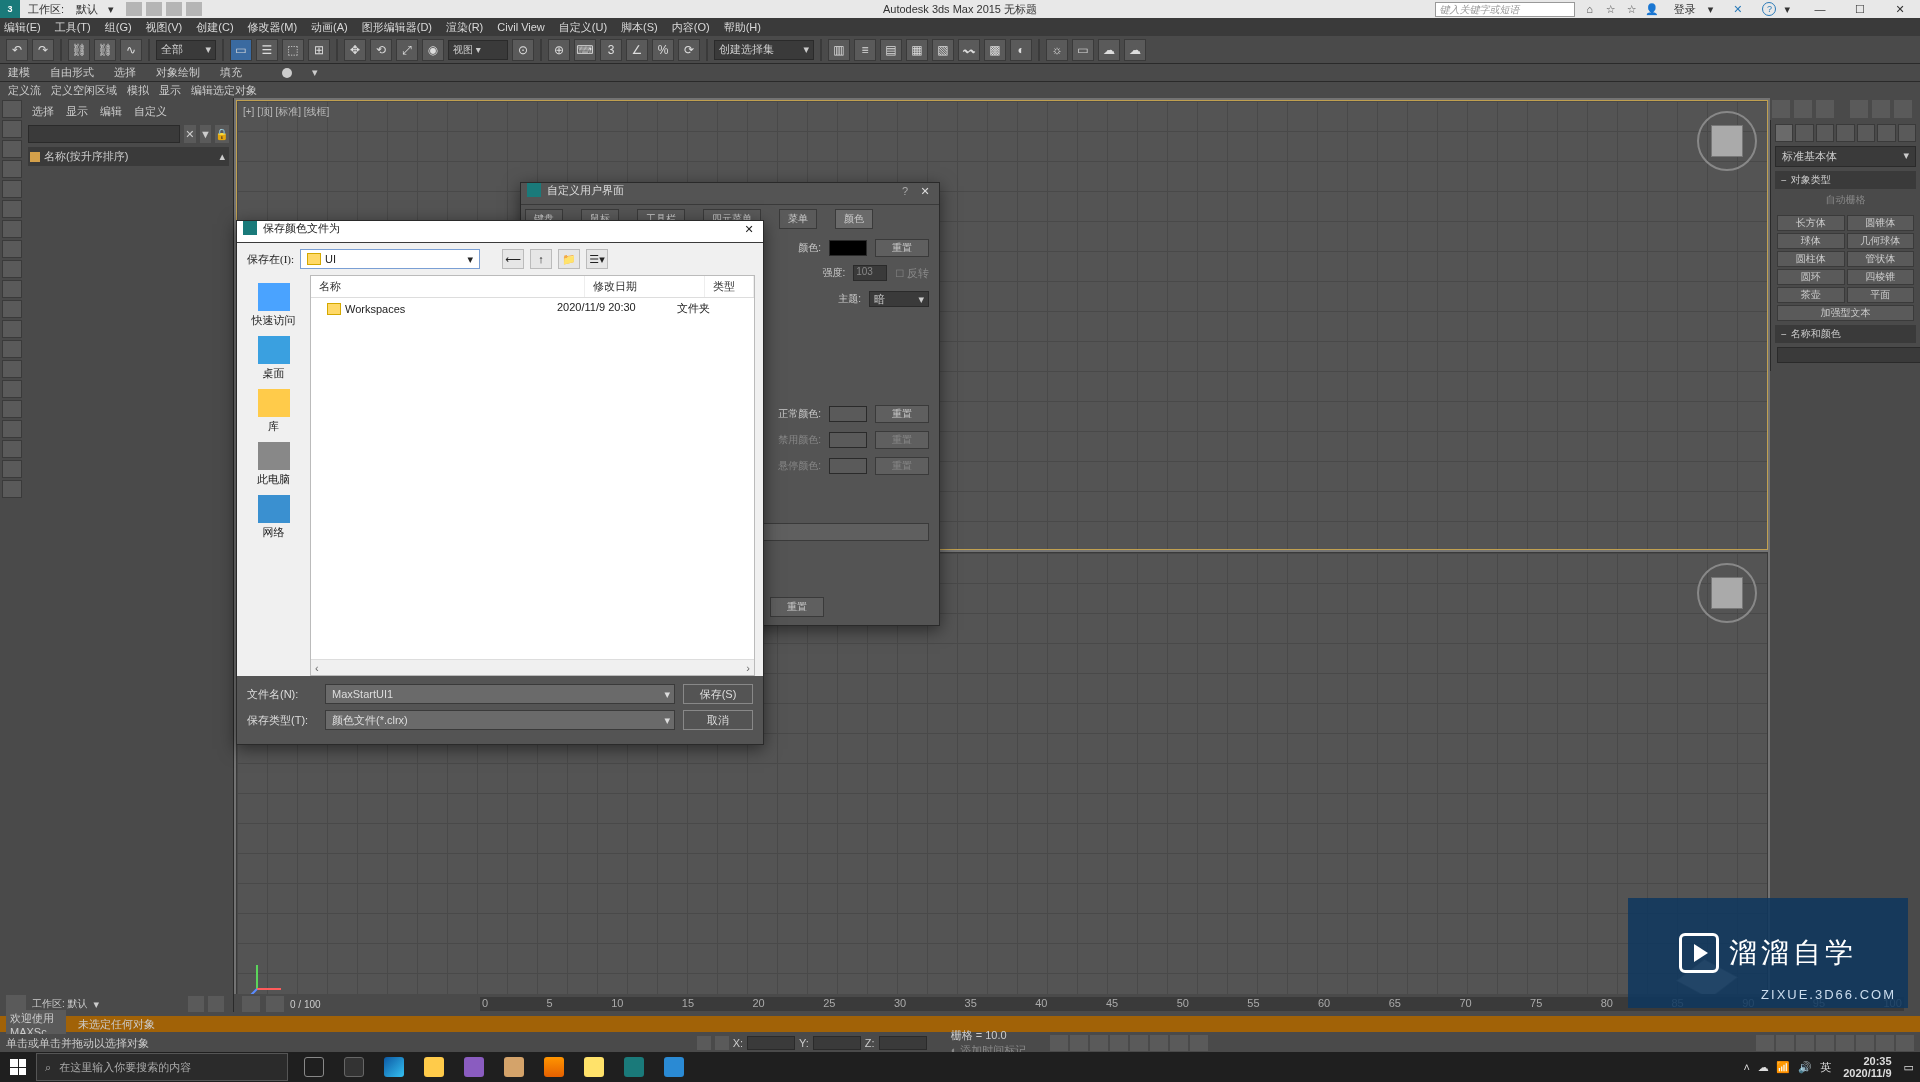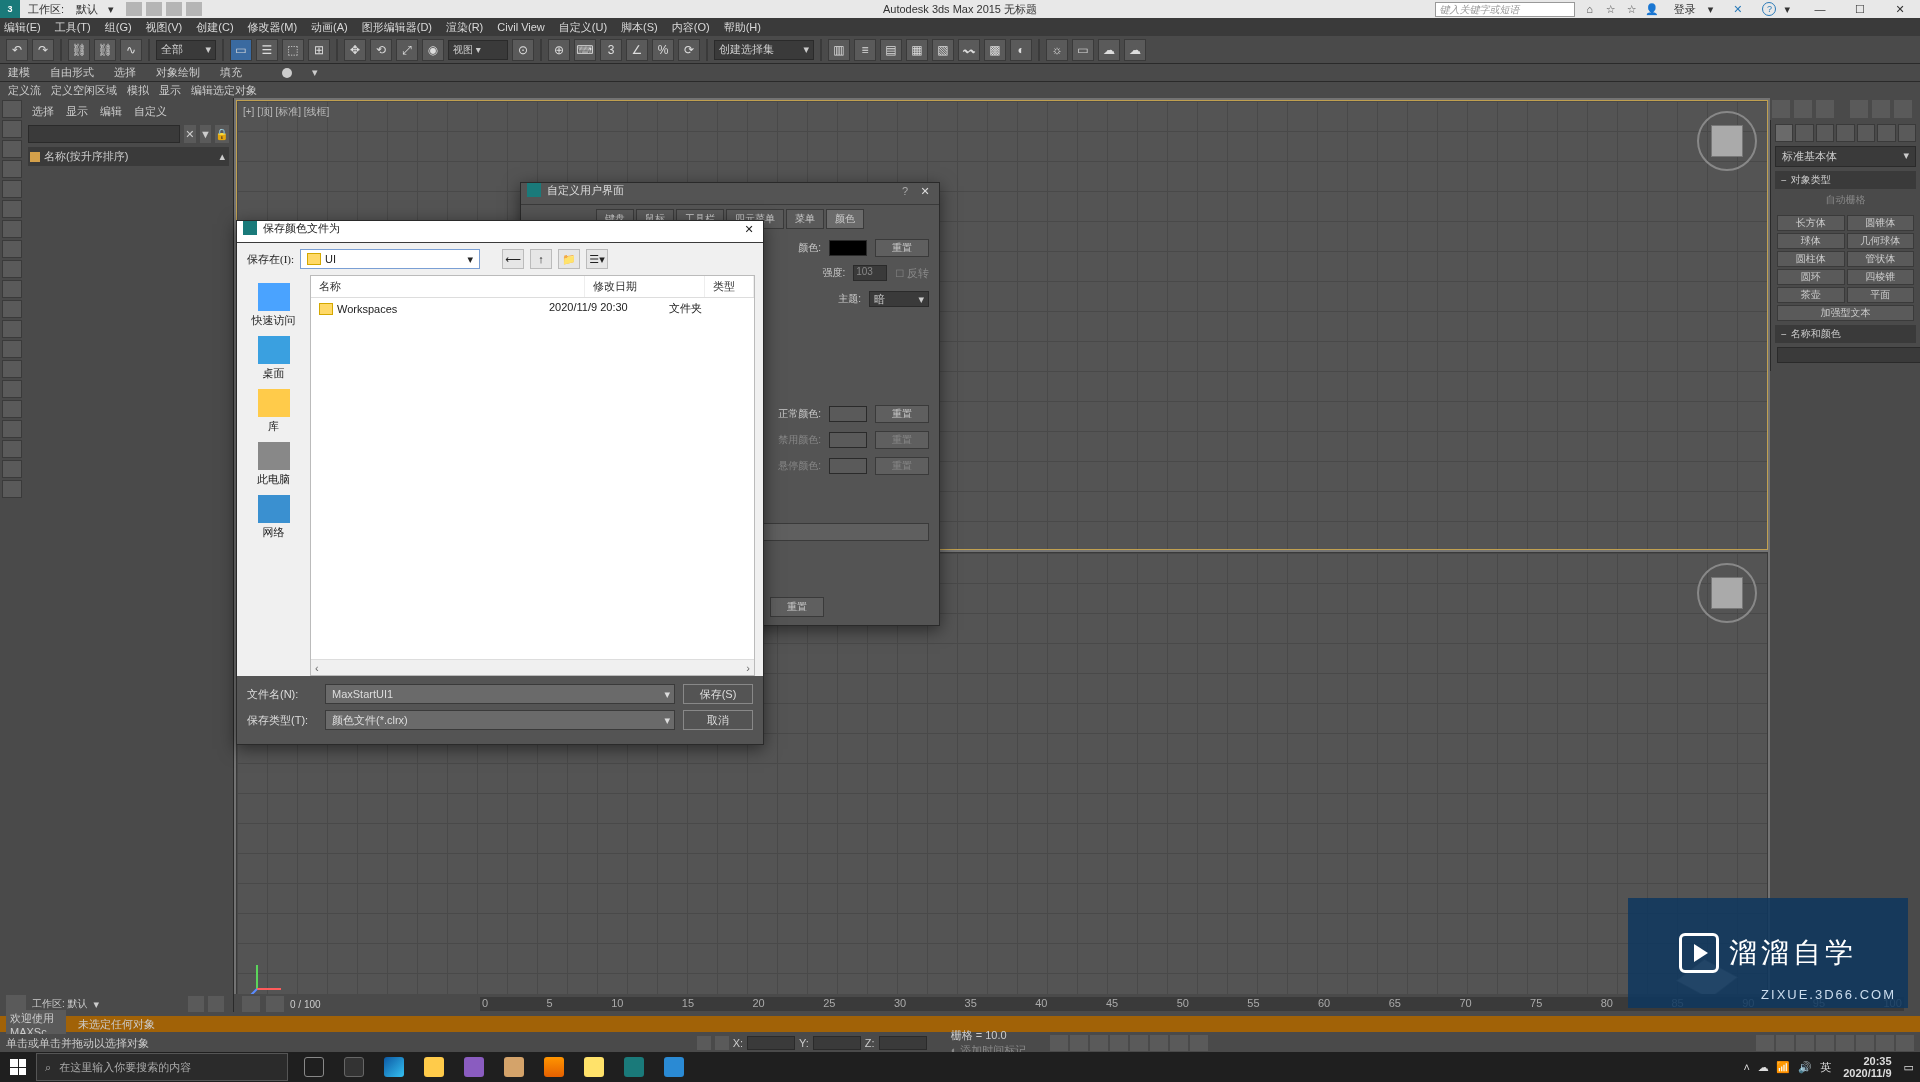--- a/index.html
+++ b/index.html
@@ -86,21 +86,21 @@
 .statusbar .rbtns .rb { width:18px; height:16px; background:#5a5a5a; }
 
 
 .dialog { position:absolute; background:#545454; border:1px solid #2a2a2a; box-shadow:0 4px 16px rgba(0,0,0,0.5); }
 .dialog .dlg-title { height:22px; background:#545454; display:flex; align-items:flex-start; padding:0 6px; color:#ddd; position:relative; border-bottom:1px solid #3a3a3a; }
 .dialog .dlg-title .logo3 { width:14px; height:14px; background:#1a7a7a; margin-right:6px; }
 .dialog .dlg-close { position:absolute; right:6px; width:16px; height:16px; display:flex; align-items:center; justify-content:center; cursor:pointer; }
 .dialog .dlg-help { position:absolute; right:26px; width:16px; height:16px; display:flex; align-items:center; justify-content:center; color:#aaa; }
 
 .custom-ui-dlg { left:520px; top:182px; width:420px; }
-.custom-ui-dlg .tabs { display:flex; padding:4px 4px 0; gap:2px;justify-content:center; }
+.custom-ui-dlg .tabs { display:flex; padding:4px 4px 0; gap:18px; }
 .custom-ui-dlg .tabs .tab { padding:2px 8px; background:#5a5a5a; border:1px solid #3a3a3a; font-size:10px; color:#ccc; }
 .custom-ui-dlg .tabs .tab.active { background:#6a6a6a; }
 .custom-ui-dlg .body { padding:10px; min-height:360px; }
 .custom-ui-dlg .row { display:flex; align-items:center; gap:8px; margin-bottom:8px; }
 .custom-ui-dlg .row label { width:50px; text-align:right; color:#ccc; font-size:10px; }
 .custom-ui-dlg .row .swatch { width:38px; height:16px; background:#000; border:1px solid #2a2a2a; }
 .custom-ui-dlg .row .swatch2 { width:38px; height:16px; background:#5a5a5a; border:1px solid #2a2a2a; }
 .custom-ui-dlg .row .spin { width:34px; height:16px; background:#3a3a3a; border:1px solid #2a2a2a; color:#888; font-size:10px; padding:0 2px; }
 .custom-ui-dlg .row .btn { height:18px; padding:0 16px; background:#5f5f5f; border:1px solid #3a3a3a; color:#ccc; font-size:10px; display:flex; align-items:center; }
 .custom-ui-dlg .row .dd { width:60px; height:16px; background:#3a3a3a; border:1px solid #2a2a2a; color:#ccc; font-size:10px; padding:0 4px; display:flex; align-items:center; justify-content:space-between; }
@@ -114,21 +114,21 @@
 .save-dlg .nav-row .loc { flex:1; max-width:180px; height:20px; background:#fff; border:1px solid #7a9fd4; padding:0 6px; display:flex; align-items:center; }
 .save-dlg .nav-row .nic { width:22px; height:20px; background:#e6e6e6; border:1px solid #bbb; display:flex; align-items:center; justify-content:center; }
 .save-dlg .middle { display:flex; }
 .save-dlg .sidebar { width:73px; background:#f0f0f0; display:flex; flex-direction:column; align-items:center; gap:8px; padding:8px 0; }
 .save-dlg .sidebar .sitem { display:flex; flex-direction:column; align-items:center; gap:2px; font-size:10px; color:#222; }
 .save-dlg .sidebar .sitem .sic { width:32px; height:28px; }
 .save-dlg .list { flex:1; background:#fff; border:1px solid #bbb; margin:0 8px 0 0; }
 .save-dlg .list .lhdr { display:flex; border-bottom:1px solid #ddd; background:#fff; }
 .save-dlg .list .lhdr div { padding:3px 8px; color:#333; font-size:11px; border-right:1px solid #eee; }
 .save-dlg .list .lhdr .c1 { width:274px; } .save-dlg .list .lhdr .c2 { width:120px; } .save-dlg .list .lhdr .c3 { flex:1; }
-.save-dlg .list .lrow { display:flex; padding:2px 0; }
+.save-dlg .list .lrow { display:flex; padding:2px 8px; }
 .save-dlg .list .lrow div { padding:1px 8px; color:#222; font-size:11px; }
 .save-dlg .list .lrow .c1 { width:230px; display:flex; align-items:center; gap:4px; }
 .save-dlg .list .lrow .c2 { width:120px; } .save-dlg .list .lrow .c3 { flex:1; }
 .save-dlg .list .folder-ic { width:14px; height:12px; background:#ffd968; border:1px solid #d4a800; }
 .save-dlg .list-scroll { height:16px; display:flex; align-items:center; justify-content:space-between; padding:0 4px; color:#666; background:#f0f0f0; border-top:1px solid #ddd; }
 .save-dlg .bottom { padding:8px 10px; background:#545454; color:#ddd; }
 .save-dlg .brow { display:flex; align-items:center; gap:8px; margin-bottom:6px; }
 .save-dlg .brow label { width:70px; color:#ddd; font-size:11px; }
 .save-dlg .brow .inp { flex:1; height:20px; background:#6a6a6a; border:1px solid #3a3a3a; color:#ddd; padding:0 6px; display:flex; align-items:center; position:relative; }
 .save-dlg .brow .inp .chev { position:absolute; right:4px; }

